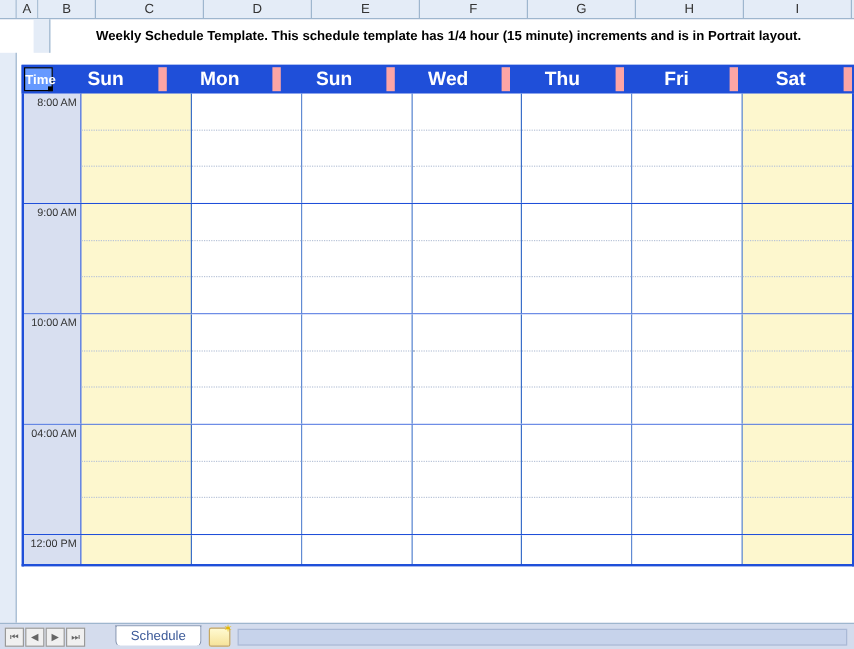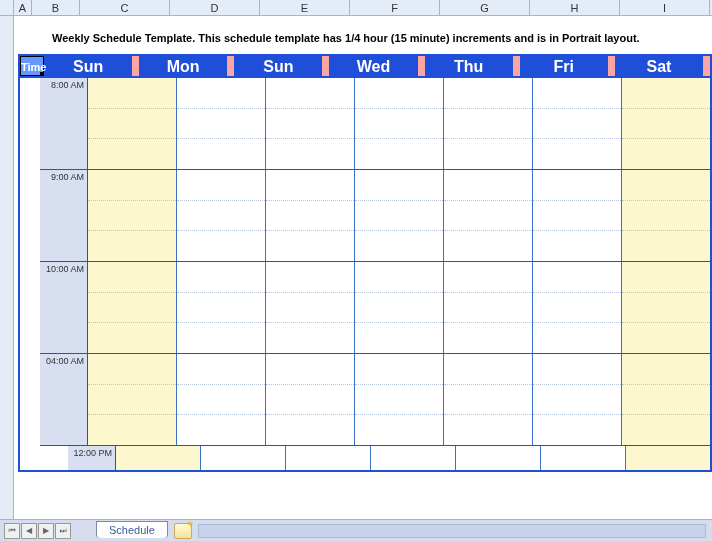--- a/index.html
+++ b/index.html
@@ -29,21 +29,22 @@
   }
   .row-hdr-spacer {
     width: 14px;
     border-right: 1px solid #9eb6ce;
     background: #e4ecf7;
   }
   
   .desc-row {
     display: flex;
     height: 28px;
-    align-items: flex-end;
+    align-items: center;
+    margin-left: 28px;
   }
   .desc-row .row-hdr { width:14px; background:#e4ecf7; border-right:1px solid #9eb6ce; height:100%; }
   .desc-text {
     font-weight: bold;
     font-size: 11px;
     padding-left: 20px;
     color: #000;
     white-space: nowrap;
   }
   
@@ -95,23 +96,22 @@
   
   .sched-body {
     border-left: 2px solid #1f4fd9;
     border-right: 2px solid #1f4fd9;
     border-bottom: 2px solid #1f4fd9;
   }
   .hour-block {
     display: flex;
     height: 92px;
     border-bottom: 1px solid #1f4fd9;
-    margin-left: 20px;
-  }
-  .hour-block:last-child { border-bottom: none; padding-left: 28px; }
+  }
+  .hour-block:last-child { border-bottom: none; }
   .time-cell {
     width: 48px;
     background: #d8dff0;
     font-size: 9px;
     color: #333;
     text-align: right;
     padding: 2px 3px 0 0;
     border-right: 1px solid #1f4fd9;
   }
   .day-cell {

